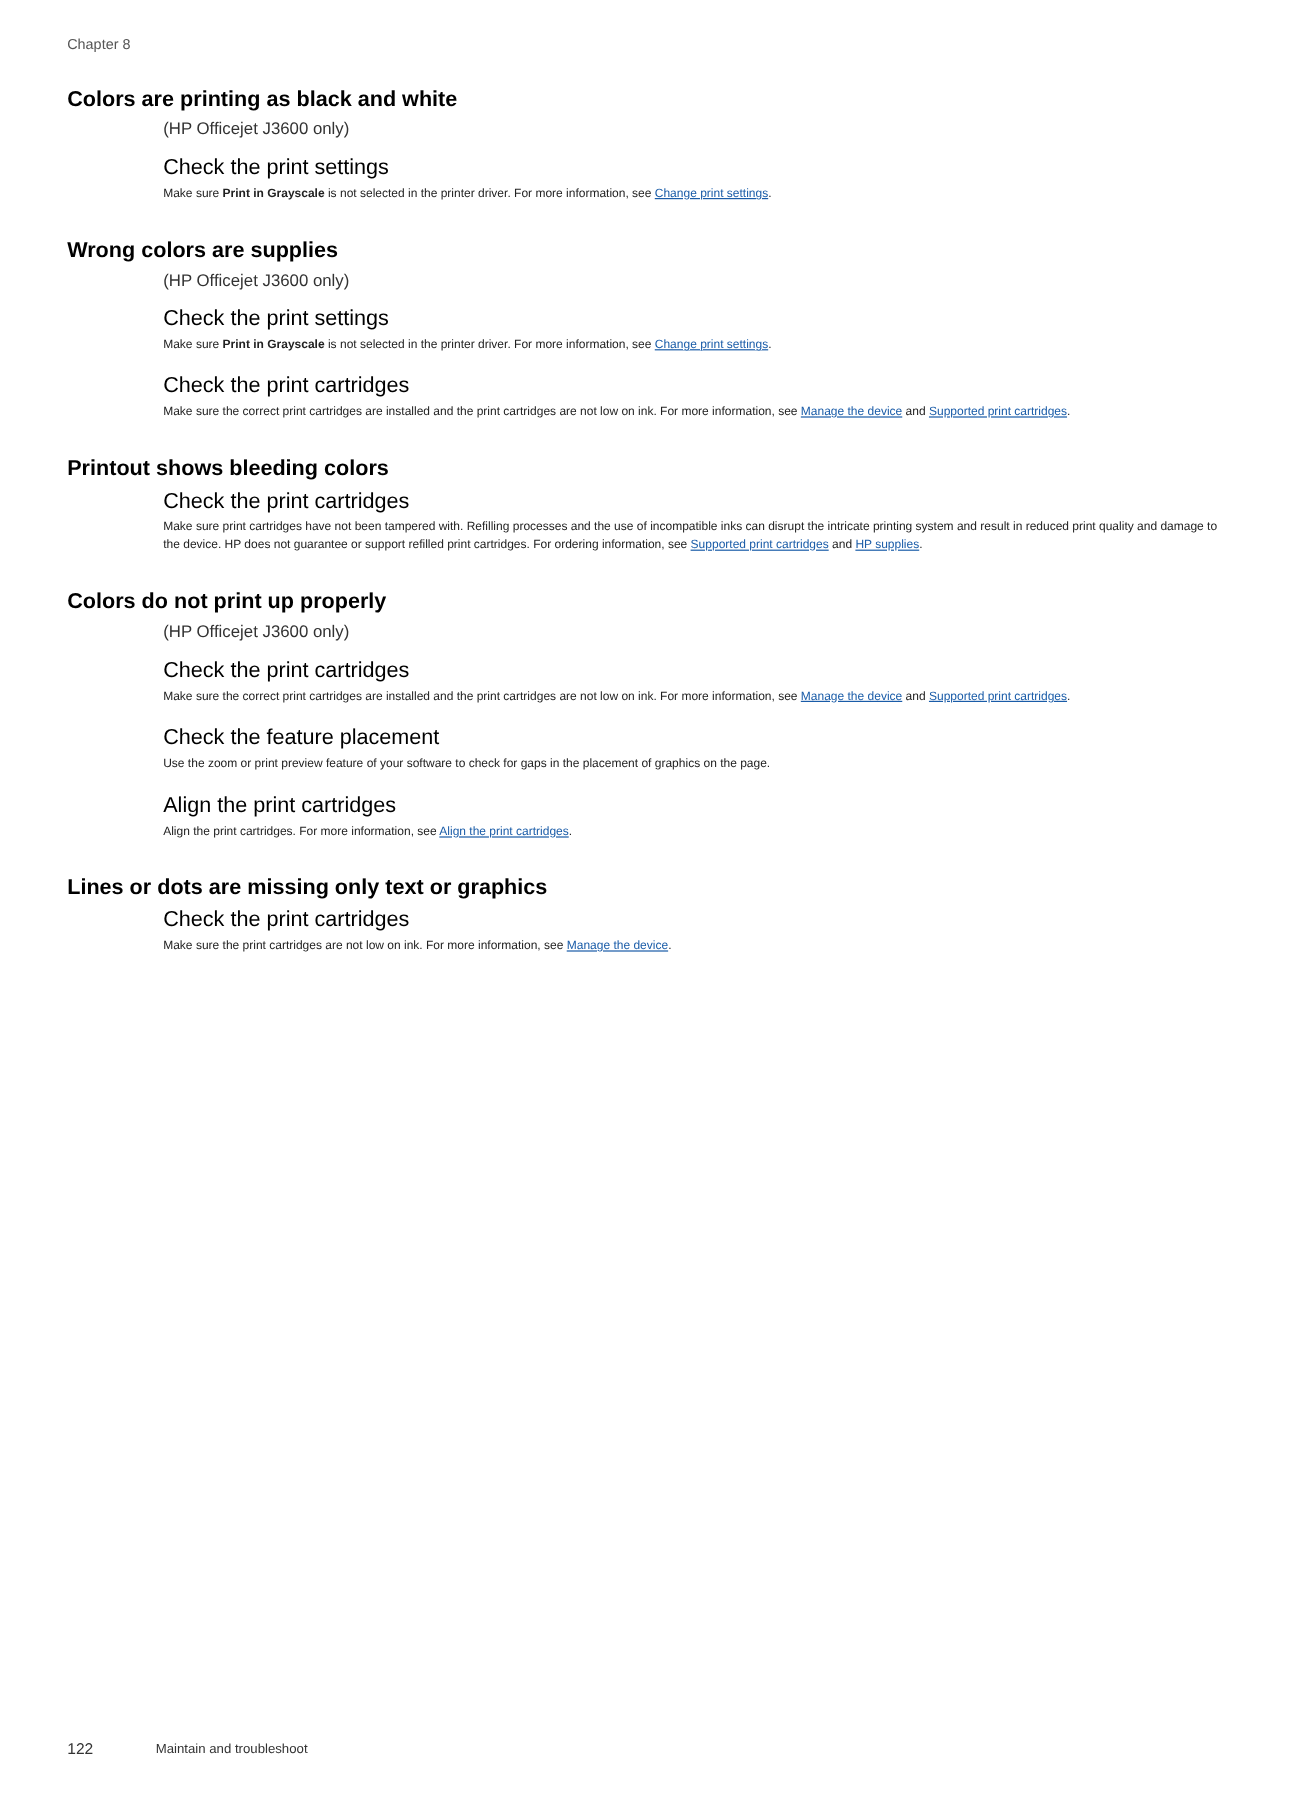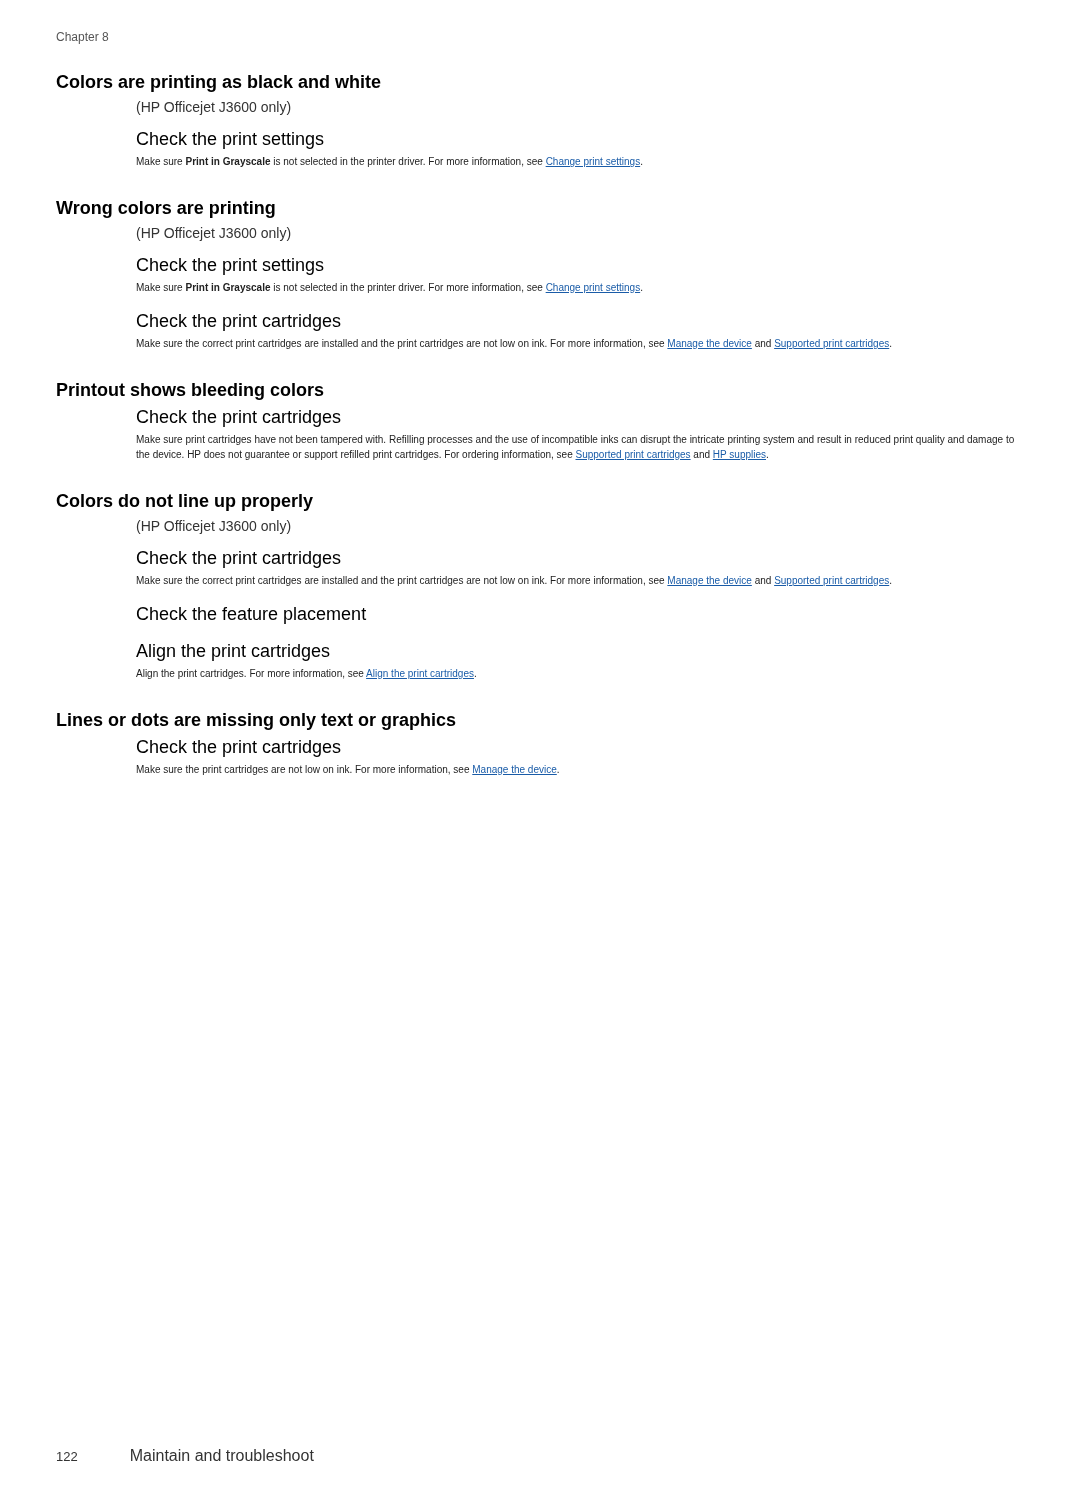--- a/index.html
+++ b/index.html
@@ -74,58 +74,59 @@
       gap: 52px;
       font-size: 13px;
       color: #333;
     }
 
     .footer-page {
       font-weight: normal;
     }
 
     .footer-text {
-      font-size: 16px;
+      font-size: 11px;
     }
   </style>
 </head>
 <body>
 
 <div class="chapter-label">Chapter 8</div>
 
 <div id="sections-container">
     <div class="section-title">Colors are printing as black and white</div>
     <div class="subtitle">(HP Officejet J3600 only)</div>
     <div class="subsection">
       <div class="subsection-title">Check the print settings</div>
       <div class="subsection-body">Make sure <strong>Print in Grayscale</strong> is not selected in the printer driver. For more information, see <a href="#">Change print settings</a>.</div>
     </div>
-    <div class="section-title">Wrong colors are printing</div>
+    <div class="section-title">Wrong colors are supplies</div>
     <div class="subtitle">(HP Officejet J3600 only)</div>
     <div class="subsection">
       <div class="subsection-title">Check the print settings</div>
       <div class="subsection-body">Make sure <strong>Print in Grayscale</strong> is not selected in the printer driver. For more information, see <a href="#">Change print settings</a>.</div>
     </div>
     <div class="subsection">
       <div class="subsection-title">Check the print cartridges</div>
       <div class="subsection-body">Make sure the correct print cartridges are installed and the print cartridges are not low on ink. For more information, see <a href="#">Manage the device</a> and <a href="#">Supported print cartridges</a>.</div>
     </div>
     <div class="section-title">Printout shows bleeding colors</div>
     <div class="subsection">
       <div class="subsection-title">Check the print cartridges</div>
       <div class="subsection-body">Make sure print cartridges have not been tampered with. Refilling processes and the use of incompatible inks can disrupt the intricate printing system and result in reduced print quality and damage to the device. HP does not guarantee or support refilled print cartridges. For ordering information, see <a href="#">Supported print cartridges</a> and <a href="#">HP supplies</a>.</div>
     </div>
-    <div class="section-title">Colors do not line up properly</div>
+    <div class="section-title">Colors do not print up properly</div>
     <div class="subtitle">(HP Officejet J3600 only)</div>
     <div class="subsection">
       <div class="subsection-title">Check the print cartridges</div>
       <div class="subsection-body">Make sure the correct print cartridges are installed and the print cartridges are not low on ink. For more information, see <a href="#">Manage the device</a> and <a href="#">Supported print cartridges</a>.</div>
     </div>
     <div class="subsection">
       <div class="subsection-title">Check the feature placement</div>
+      <div class="subsection-body">Use the zoom or print preview feature of your software to check for gaps in the placement of graphics on the page.</div>
     </div>
     <div class="subsection">
       <div class="subsection-title">Align the print cartridges</div>
       <div class="subsection-body">Align the print cartridges. For more information, see <a href="#">Align the print cartridges</a>.</div>
     </div>
     <div class="section-title">Lines or dots are missing only text or graphics</div>
     <div class="subsection">
       <div class="subsection-title">Check the print cartridges</div>
       <div class="subsection-body">Make sure the print cartridges are not low on ink. For more information, see <a href="#">Manage the device</a>.</div>
     </div>

